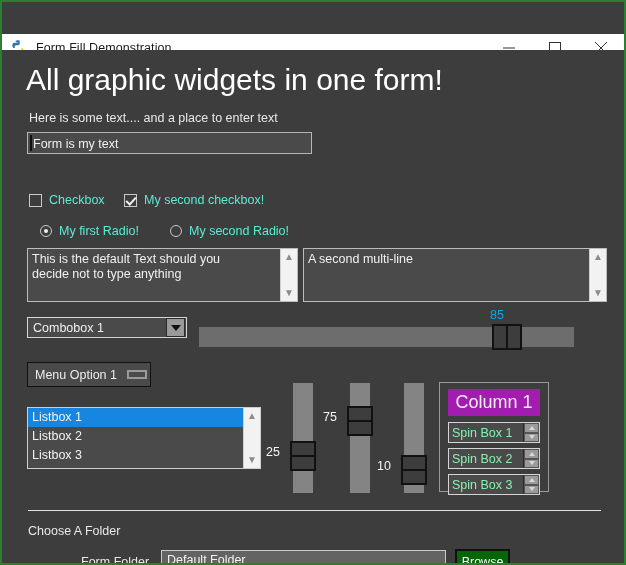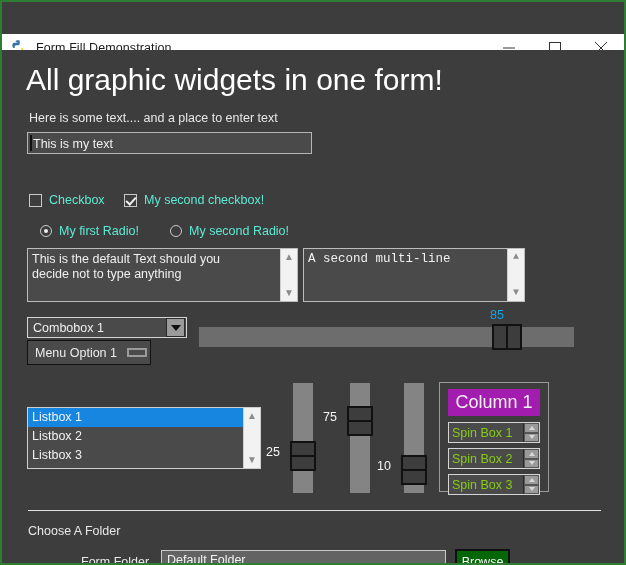--- a/index.html
+++ b/index.html
@@ -173,21 +173,21 @@
     width: 30px; height: 26px;
     background: #3d3d3d;
     border: 2px solid #111;
   }
   #hslider-thumb::after {
     content:""; position:absolute; left: 12px; top: 0; width: 2px; height: 22px; background: #111;
   }
 
   
   #menu-btn {
-    left: 25px; top: 290px;
+    left: 25px; top: 312px;
     height: 25px; width: 124px;
     background: #4a4a4a;
     border: 1px solid #111;
     display: flex; align-items: center;
   }
   #menu-btn .mtext { color: #ededed; font-size: 12.5px; padding-left: 7px; }
   #menu-btn .mglyph {
     margin-left: 10px;
     width: 20px; height: 9px;
     background: #4a4a4a;
@@ -248,21 +248,21 @@
     width: 92px;
     margin: 0 auto 6px auto;
   }
   .spin {
     width: 92px; height: 21px;
     margin: 0 auto 5px auto;
     background: #4a4a4a;
     border: 1px solid #d5d5d5;
     display: flex; align-items: center;
   }
-  .spin .sv { color: #84cc16; font-size: 12.5px; padding-left: 3px; flex: 1 1 auto; white-space: nowrap;}
+  .spin .sv { color: #86efac; font-size: 12.5px; padding-left: 3px; flex: 1 1 auto; white-space: nowrap;}
   .spin .sbtns {
     width: 16px; height: 19px; flex: 0 0 auto;
     display: flex; flex-direction: column;
     border-left: 1px solid #2a2a2a;
   }
   .spin .sbtns div {
     flex: 1 1 50%;
     background: #9a9a9a;
     border: 1px solid #555;
     display: flex; align-items: center; justify-content: center;
@@ -333,21 +333,21 @@
     </div>
   </div>
 
   <div id="content">
 
     <div class="abs" id="heading">All graphic widgets in one form!</div>
     <div class="abs lbl" id="sub-text">Here is some text.... and a place to enter text</div>
 
     <div class="abs" id="text-input">
       <span class="caret"></span>
-      <span>This is my text</span>
+      <span>Form is my text</span>
     </div>
 
     <div class="abs chk-row" style="left:27px; top:143px;">
       <span class="cbox"></span>
       <span class="ctl-label">Checkbox</span>
     </div>
     <div class="abs chk-row" style="left:122px; top:143px;">
       <span class="cbox checked"></span>
       <span class="ctl-label">My second checkbox!</span>
     </div>
@@ -361,21 +361,21 @@
       <span class="ctl-label">My second Radio!</span>
     </div>
 
     <div class="abs multi" style="left:25px; top:198px; width:271px; height:54px;gap:24px;">
       <div class="txt">This is the default Text should you decide not to type anything</div>
       <div class="vscroll">
         <span class="arr">▲</span>
         <span class="arr">▼</span>
       </div>
     </div>
-    <div class="abs multi" style="left:301px; top:198px; width:222px; height:54px;font-family:Liberation Mono, monospace;">
+    <div class="abs multi" style="left:301px; top:198px; width:304px; height:54px;">
       <div class="txt">A second multi-line</div>
       <div class="vscroll">
         <span class="arr">▲</span>
         <span class="arr">▼</span>
       </div>
     </div>
 
     <div class="abs" id="combobox">
       <span class="cbtext">Combobox 1</span>
       <span class="cbarrow">

